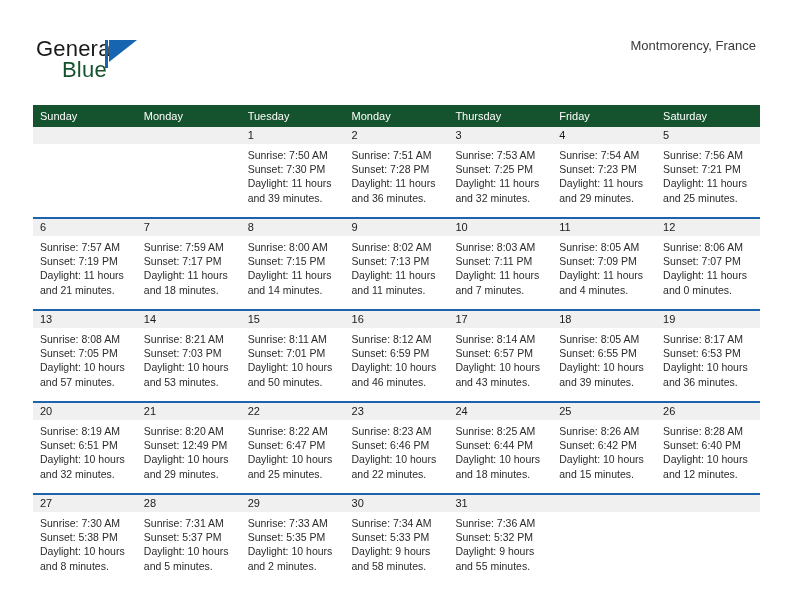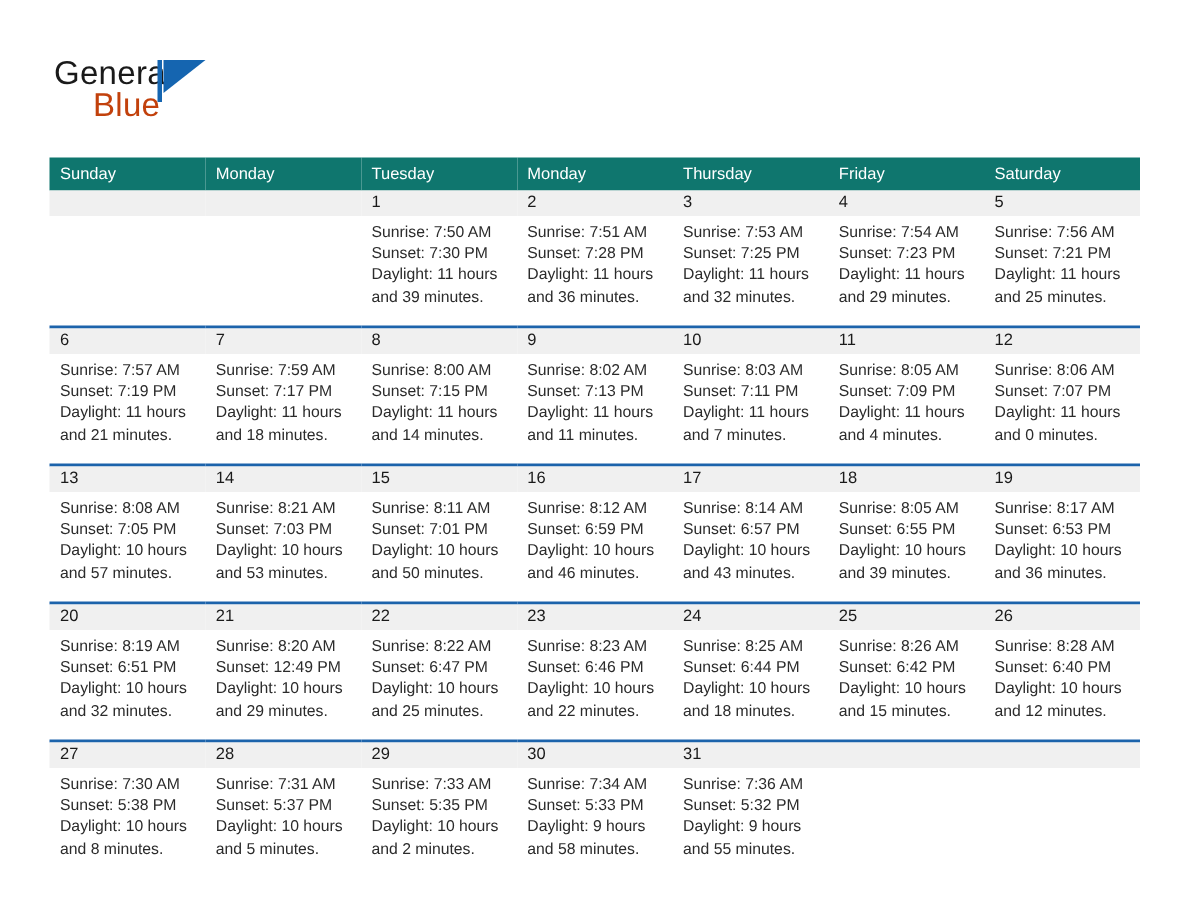--- a/index.html
+++ b/index.html
@@ -43,21 +43,21 @@
     letter-spacing: 0.2px;
     color: #1a1a1a;
     font-family: "Liberation Sans", sans-serif;
   }
   .logo-blue {
     position: absolute;
     left: 26px;
     top: 21px;
     font-size: 22px;
     letter-spacing: 0.2px;
-    color: #c2410c;
+    color: #14532d;
     font-family: "Liberation Sans", sans-serif;
   }
   .logo-flag {
     position: absolute;
     left: 69px;
     top: 4px;
     width: 32px;
     height: 24px;
   }
   .logo-flag .tri {
@@ -104,21 +104,21 @@
     position: absolute;
     left: 33px;
     top: 105px;
     width: 727px;
     border-collapse: collapse;
     table-layout: fixed;
   }
   .cal col { width: 103.857px; }
 
   thead th {
-    background: #0f766e;
+    background: #14532d;
     color: #ffffff;
     font-size: 11px;
     font-weight: normal;
     text-align: left;
     padding: 5px 0 5px 7px;
     height: 12px;
     line-height: 12px;
   }
 
   tbody tr.week-row > td {
@@ -168,20 +168,21 @@
     <div class="logo">
       <span class="logo-general">General</span>
       <span class="logo-flag">
         <span class="pole"></span>
         <span class="tri"></span>
       </span>
       <span class="logo-blue">Blue</span>
     </div>
 
     <div class="title-block">
+      <div class="cal-subtitle">Montmorency, France</div>
     </div>
 
   </div>
 
   <table class="cal">
     <colgroup>
       <col>
         <col>
         <col>
         <col>

